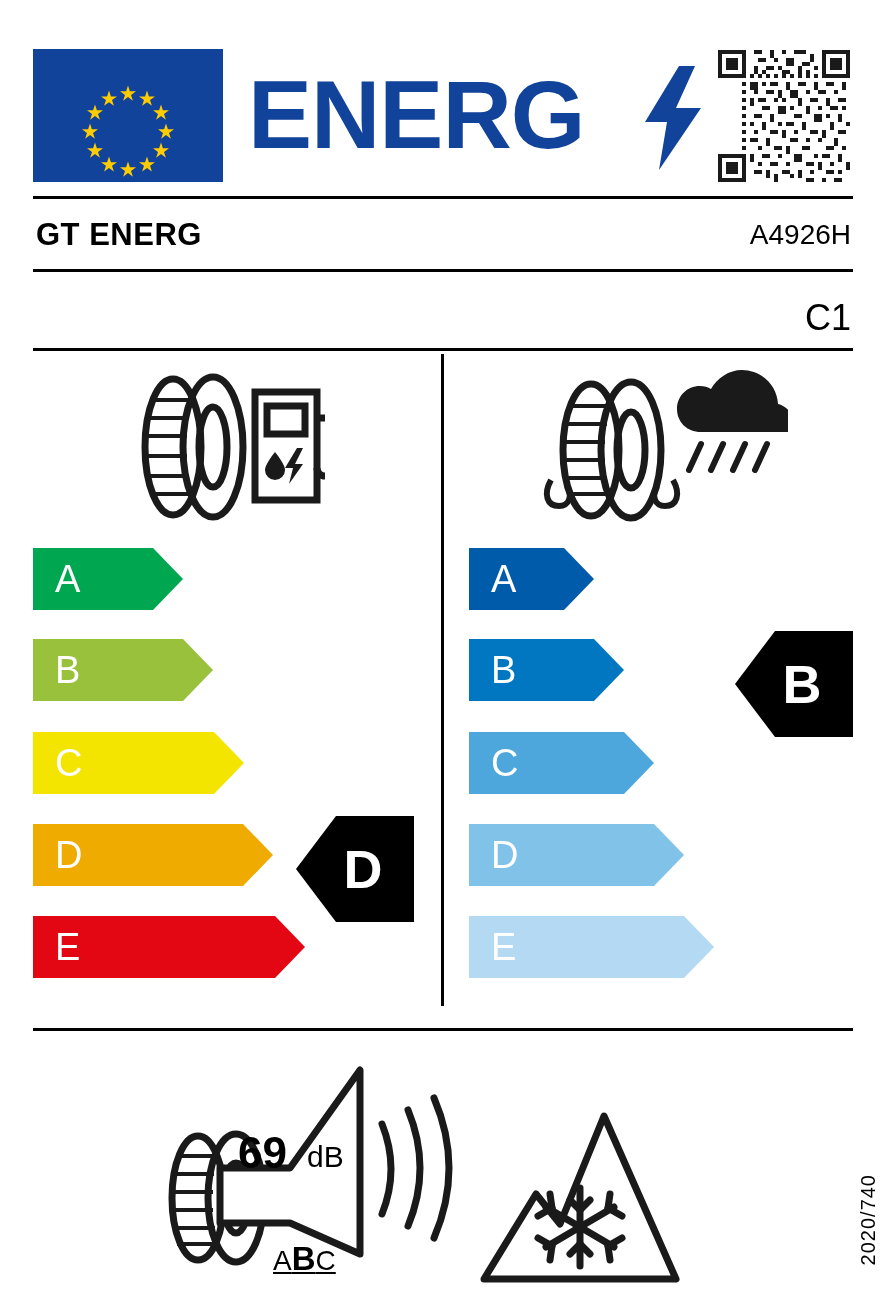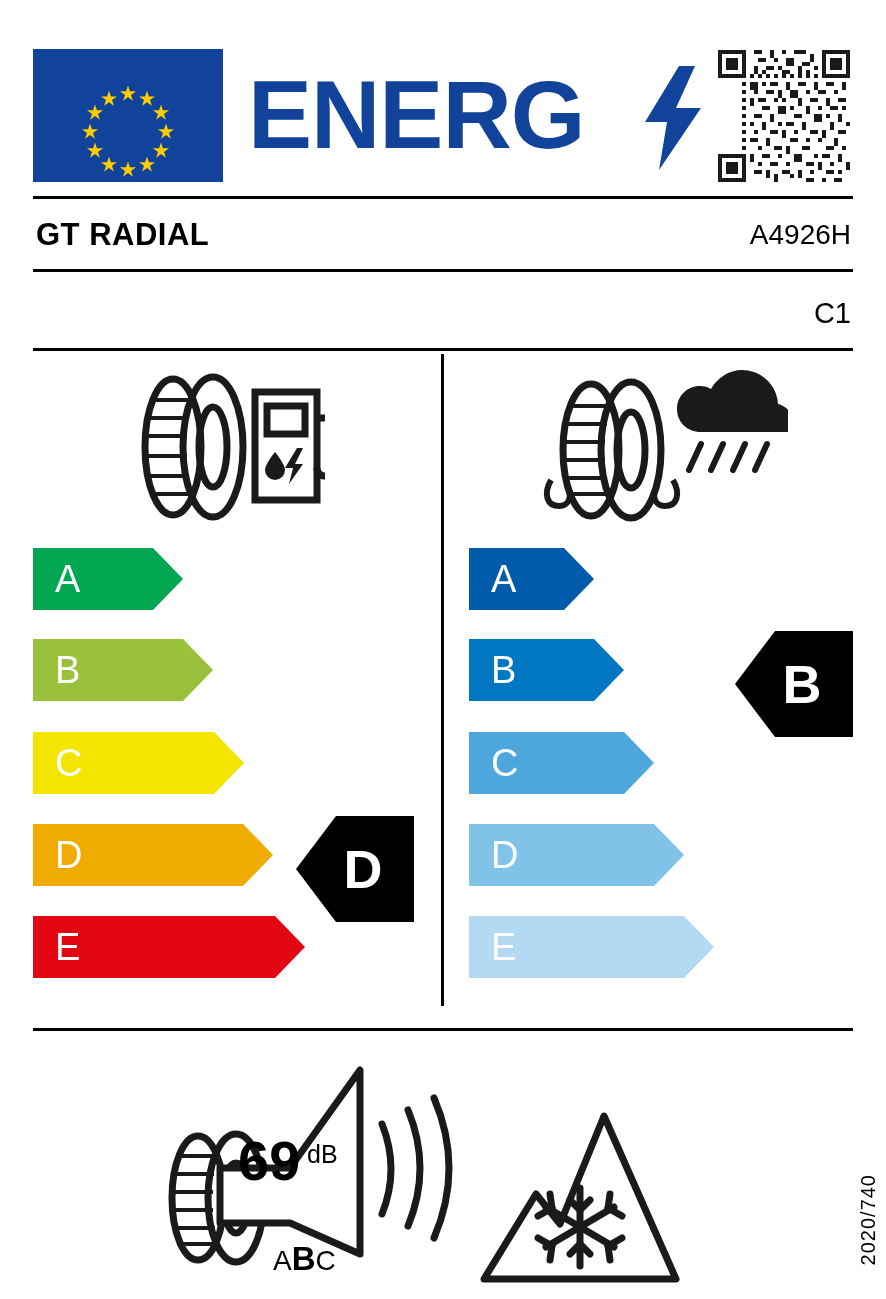--- a/index.html
+++ b/index.html
@@ -89,21 +89,21 @@
     position: absolute;
     left: 36px;
     top: 275px;
     font-size: 34px;
     letter-spacing: 0.5px;
   }
   .class {
     position: absolute;
     right: 35px;
     top: 279px;
-    font-size: 29px;
+    font-size: 36px;
     text-align: right;
   }
 
   
   .grade {
     position: absolute;
     height: 62px;
     display: block;
   }
   .grade .bar {
@@ -139,31 +139,32 @@
     font-weight: bold;
     line-height: 54px;
   }
 
   
   .pict { position: absolute; }
 
   
   .noise-db {
     position: absolute;
-    font-size: 56px;
+    font-size: 44px;
     font-weight: bold;
   }
   .noise-unit {
     position: absolute;
-    font-size: 25px;
+    font-size: 30px;
     text-align: center;
   }
   .abc {
     position: absolute;
     font-size: 28px;
+    text-decoration: underline;
   }
   .abc b { font-size: 33px; }
 
   .vertical-date {
     position: absolute;
     right: 6px;
     bottom: 52px;
     font-size: 20px;
     writing-mode: vertical-rl;
     transform: rotate(180deg);
@@ -357,21 +358,21 @@
       </g>
     </svg>
   </div>
 
   <div class="hline" style="top:178px;"></div>
   <div class="hline" style="top:251px;"></div>
   <div class="hline" style="top:330px;"></div>
   <div class="hline" style="top:1010px;"></div>
   <div class="vline" style="left:441px; top:336px; height:652px;"></div>
 
-  <div class="brand">GT RADIAL</div>
+  <div class="brand">GT ENERG</div>
   <div class="code">A4926H</div>
   <div class="class">C1</div>
 
   <div class="pict" style="left:125px; top:352px; width:200px; height:155px;">
     <svg width="200" height="155" viewBox="0 0 200 155">
 
       <g fill="none" stroke="#1a1a1a" stroke-width="7">
         <ellipse cx="48" cy="77" rx="28" ry="68"></ellipse>
         <ellipse cx="88" cy="77" rx="30" ry="70"></ellipse>
         <ellipse cx="88" cy="77" rx="14" ry="40"></ellipse>

